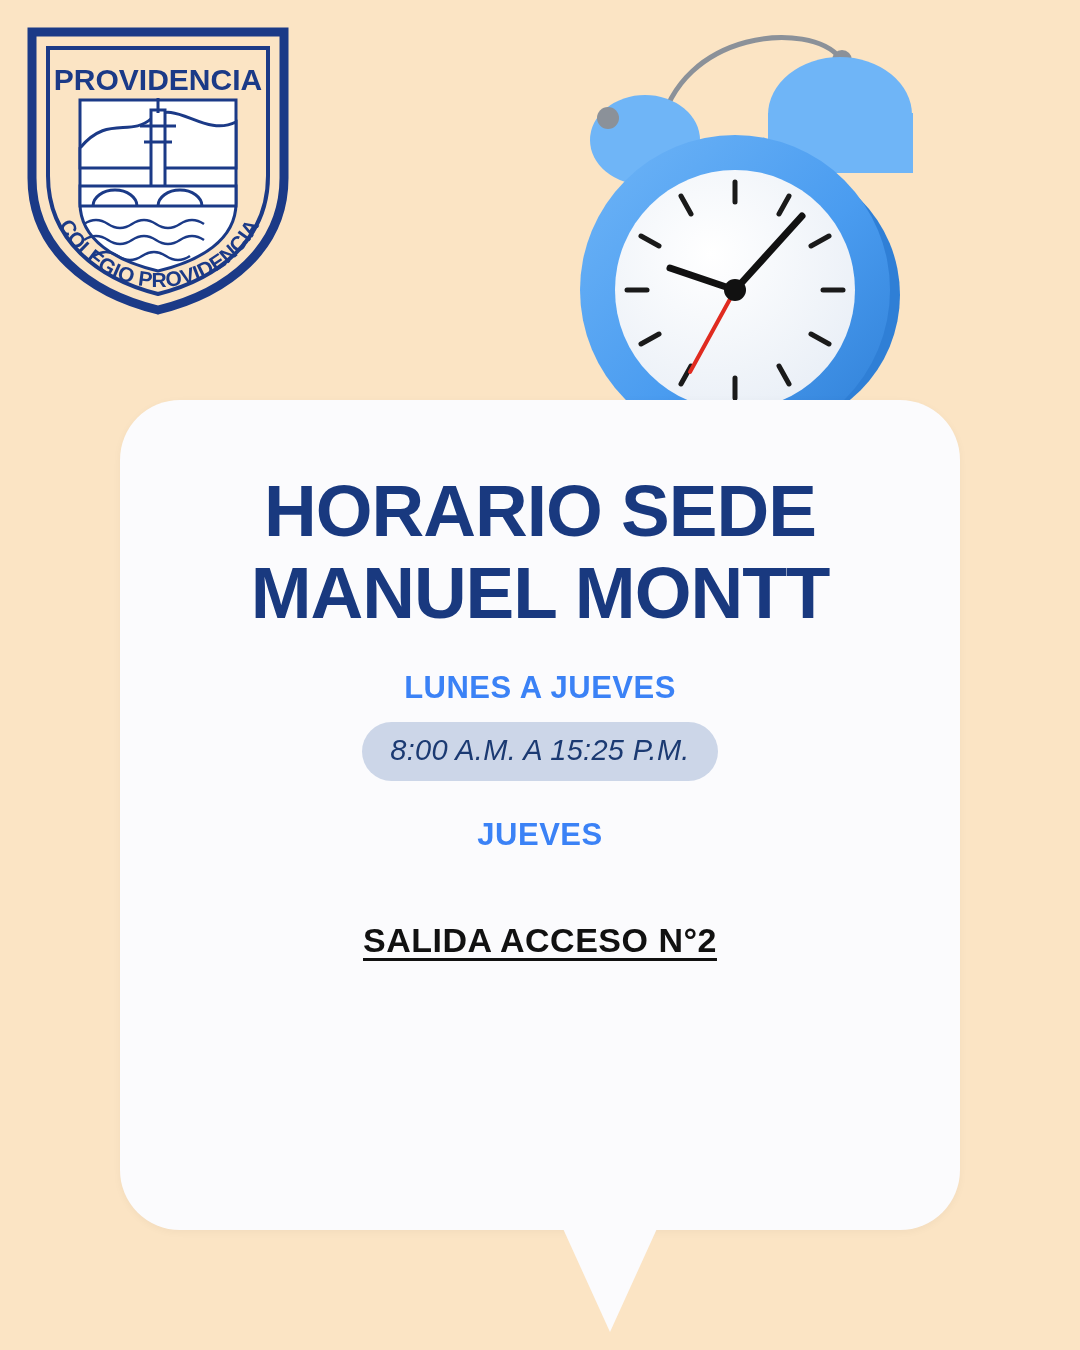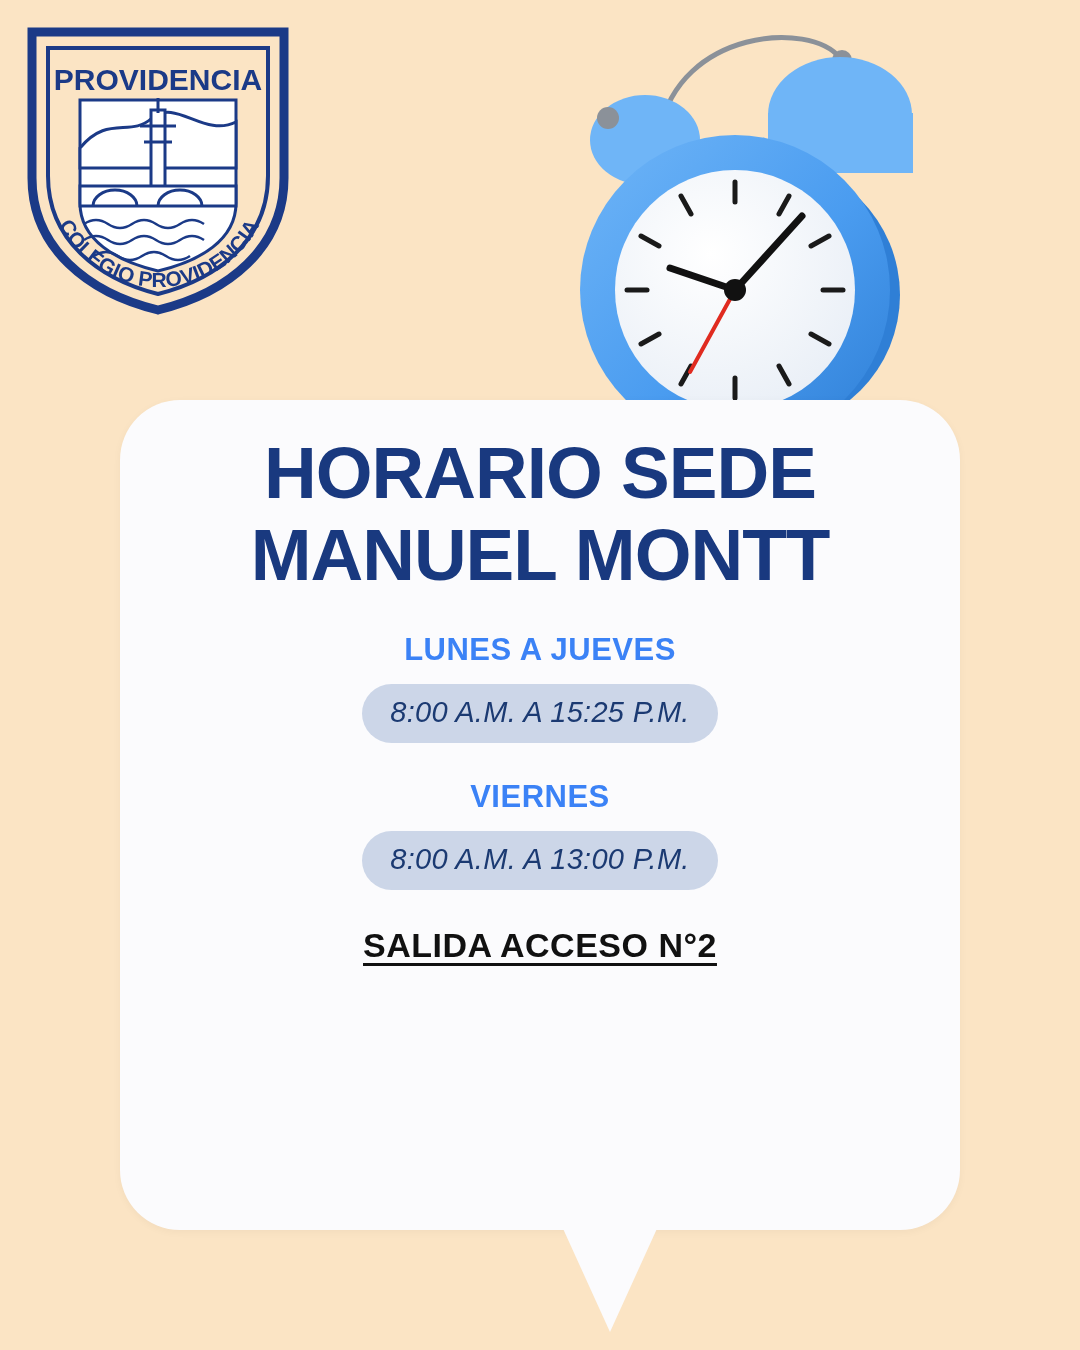--- a/index.html
+++ b/index.html
@@ -54,21 +54,21 @@
     border-left: 50px solid transparent;
     border-right: 50px solid transparent;
     border-top: 110px solid #fbfbfd;
   }
 
   .content {
     position: absolute;
     left: 0;
     top: 0;
     width: 840px;
-    padding: 32px 40px 0 40px;
+    padding: 70px 40px 0 40px;
     text-align: center;
   }
 
   .title {
     color: #19397f;
     font-size: 73px;
     font-weight: bold;
     letter-spacing: -1px;
     line-height: 1.12;
   }
@@ -95,21 +95,21 @@
     background: #ccd6e8;
     color: #1b3a72;
     font-size: 29px;
     padding: 12px 28px 14px 28px;
     border-radius: 32px;
     letter-spacing: 0.3px;
     font-style: italic;
   }
 
   .exit-note {
-    margin-top: 36px;
+    margin-top: 68px;
     color: #111111;
     font-size: 34px;
     font-weight: bold;
     text-decoration: underline;
     text-underline-offset: 6px;
     letter-spacing: 0.5px;
   }
 </style>
 </head>
 <body>
@@ -195,19 +195,18 @@
 </div>
 
 <div class="bubble">
   <div class="content">
     <div class="title">HORARIO SEDE</div>
     <div class="title">MANUEL MONTT</div>
 
     <div class="day-label">LUNES A JUEVES</div>
     <div><span class="time-pill">8:00 A.M. A 15:25 P.M.</span></div>
 
-    <div class="day-label">VIERNES</div>
-    <div><span class="time-pill">8:00 A.M. A 13:00 P.M.</span></div>
+    <div class="day-label">JUEVES</div>
 
     <div class="exit-note">SALIDA ACCESO N°2</div>
   </div>
 </div>
 <div class="bubble-tail"></div>
 
 </body></html>

